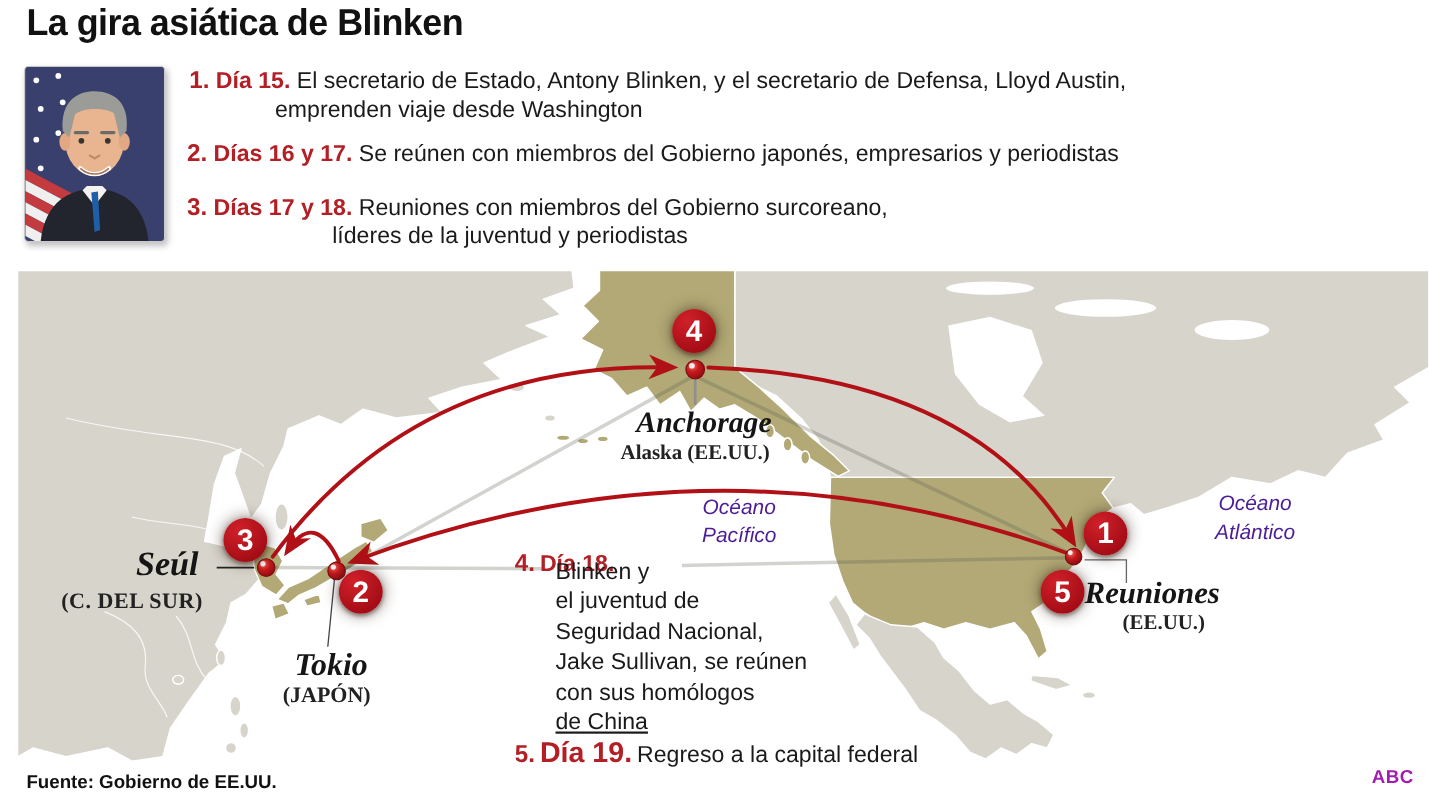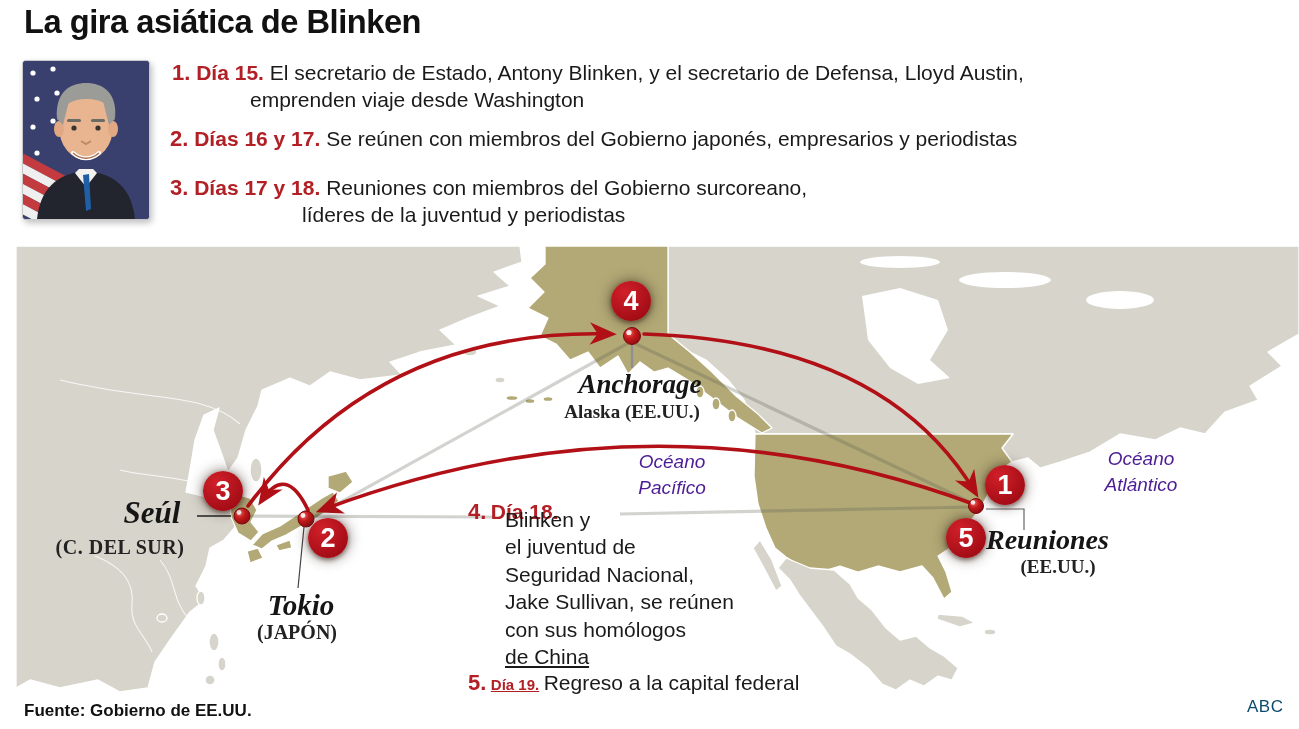--- a/index.html
+++ b/index.html
@@ -18,21 +18,21 @@
   .city{font-family:"Liberation Serif",serif;font-style:italic;font-weight:bold;color:#151515;white-space:nowrap;}
   .city-sub{font-family:"Liberation Serif",serif;font-weight:bold;color:#222;white-space:nowrap;}
   .ocean{font-style:italic;color:#4c1d95;font-size:19px;text-align:center;white-space:nowrap;}
   .badge{width:40px;height:40px;border-radius:50%;color:#fff;font-size:27px;font-weight:bold;
          display:flex;align-items:center;justify-content:center;
          background:radial-gradient(circle at 35% 28%,#d1202a,#a50d16 72%);
          box-shadow:0 0 14px rgba(55,35,25,.65),0 2px 4px rgba(55,35,25,.5);}
   .note-red{font-size:22px;font-weight:bold;color:#b22026;white-space:nowrap;}
   .note-body{font-size:21px;color:#1a1a1a;white-space:nowrap;line-height:27.5px;}
   .footer-src{font-size:17px;font-weight:bold;color:#111;white-space:nowrap;}
-  .footer-abc{font-size:17px;font-weight:normal;color:#0c4a6e;letter-spacing:.5px;}
+  .footer-abc{font-size:17px;font-weight:bold;color:#a21caf;letter-spacing:.5px;}
   .ctr{text-align:center;}
 </style>
 </head>
 <body>
 
 <div class="abs title">La gira asiática de Blinken</div>
 
 <div class="abs photo-frame">
   <svg width="126" height="158" viewBox="0 0 126 158">
     <rect x="0" y="0" width="126" height="158" fill="#39406e"></rect>
@@ -240,18 +240,18 @@
 </div>
 <div class="abs note-body" style="left:505px;top:506px;">Blinken y</div>
 <div class="abs note-body" style="left:505px;top:533px;">el juventud de</div>
 <div class="abs note-body" style="left:505px;top:561px;">Seguridad Nacional,</div>
 <div class="abs note-body" style="left:505px;top:588px;">Jake Sullivan, se reúnen</div>
 <div class="abs note-body" style="left:505px;top:616px;">con sus homólogos</div>
 <div class="abs note-body" style="left:505px;top:643px;text-decoration:underline;">de China</div>
 
 <div class="abs" style="left:468px;top:669px;">
   <span class="note-red">5.</span>
-  <span class="note-red" style="font-size:15px;text-decoration:underline;">Día 19.</span>
+  <span class="note-red" style="font-size:26px;">Día 19.</span>
   <span class="note-body">Regreso a la capital federal</span>
 </div>
 
 <div class="abs footer-src" style="left:24px;top:701px;">Fuente: Gobierno de EE.UU.</div>
 <div class="abs footer-abc" style="left:1247px;top:697px;">ABC</div>
 
 </body></html>

